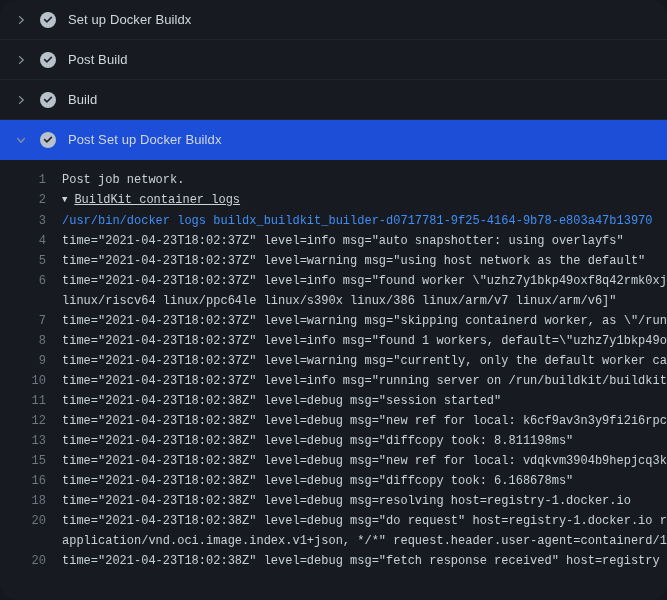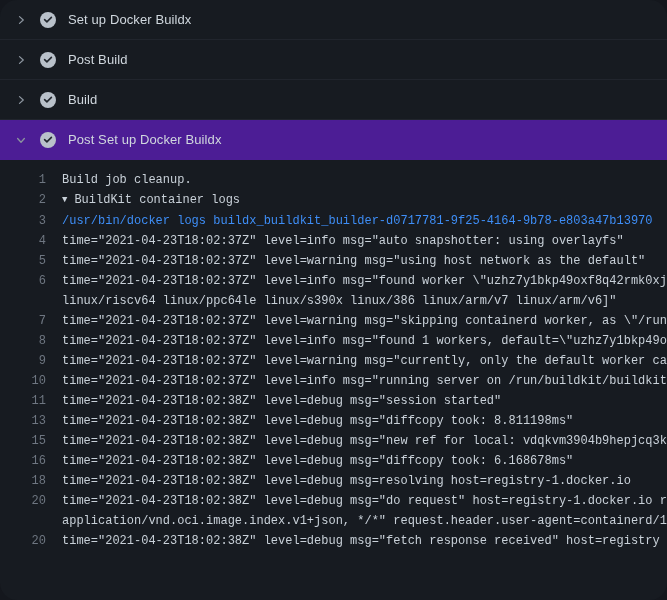--- a/index.html
+++ b/index.html
@@ -14,21 +14,21 @@
   }
   
   .step {
     display:flex; align-items:center;
     height:40px;
     padding:0 12px;
     box-sizing:border-box;
     cursor:pointer;
     border-bottom:1px solid rgba(110,118,129,0.12);
   }
-  .step.expanded { background:#4c1d95; border-bottom-color:transparent; }
+  .step.expanded { background:#1d4ed8; border-bottom-color:transparent; }
   .chev {
     width:18px; height:16px;
     display:flex; align-items:center; justify-content:center;
     color:#8b949e; flex:none;
   }
   .chev svg { display:block; }
   .step.expanded .chev svg { transform:rotate(90deg); }
   .check {
     width:16px; height:16px; margin-left:10px; flex:none;
     display:flex; align-items:center; justify-content:center;
@@ -52,21 +52,21 @@
     text-align:right;
     color:#6e7681;
     cursor:pointer;
   }
   .text {
     padding-left:16px;
     flex:1;
     overflow:hidden;
   }
   .log-row.command .text { color:#3e8ef7; font-weight:normal; }
-  .log-row.group .text { cursor:pointer; }
+  .log-row.group .text { cursor:pointer;text-decoration:underline; }
   .tri {
     display:inline-block;
     font-size:9px;
     margin-right:7px;
     color:#c9d1d9;
     transform:translateY(-1px);
   }
 </style>
 </head>
 <body>
@@ -127,32 +127,33 @@
     <span class="check">
       <svg width="16" height="16" viewBox="0 0 16 16">
           <circle cx="8" cy="8" r="8" fill="#b9c1ca"></circle>
           <path d="M11.4 5.4 L6.9 9.9 L4.6 7.6" fill="none" stroke="#22272e" stroke-width="1.6" stroke-linecap="round" stroke-linejoin="round"></path>
         </svg>
     </span>
     <span class="step-label">Post Set up Docker Buildx</span>
   </div>
 
   <div class="log">
-      <div class="log-row plain"><span class="gutter">1</span><span class="text">Build job cleanup.</span></div>
+      <div class="log-row plain"><span class="gutter">1</span><span class="text">Post job network.</span></div>
       <div class="log-row group"><span class="gutter">2</span><span class="text"><span class="tri">▼</span>BuildKit container logs</span></div>
       <div class="log-row command"><span class="gutter">3</span><span class="text">/usr/bin/docker logs buildx_buildkit_builder-d0717781-9f25-4164-9b78-e803a47b13970</span></div>
       <div class="log-row plain"><span class="gutter">4</span><span class="text">time="2021-04-23T18:02:37Z" level=info msg="auto snapshotter: using overlayfs"</span></div>
       <div class="log-row plain"><span class="gutter">5</span><span class="text">time="2021-04-23T18:02:37Z" level=warning msg="using host network as the default"</span></div>
       <div class="log-row plain"><span class="gutter">6</span><span class="text">time="2021-04-23T18:02:37Z" level=info msg="found worker \"uzhz7y1bkp49oxf8q42rmk0xjd</span></div>
       <div class="log-row continuation"><span class="gutter"></span><span class="text">linux/riscv64 linux/ppc64le linux/s390x linux/386 linux/arm/v7 linux/arm/v6]"</span></div>
       <div class="log-row plain"><span class="gutter">7</span><span class="text">time="2021-04-23T18:02:37Z" level=warning msg="skipping containerd worker, as \"/run</span></div>
       <div class="log-row plain"><span class="gutter">8</span><span class="text">time="2021-04-23T18:02:37Z" level=info msg="found 1 workers, default=\"uzhz7y1bkp49o</span></div>
       <div class="log-row plain"><span class="gutter">9</span><span class="text">time="2021-04-23T18:02:37Z" level=warning msg="currently, only the default worker ca</span></div>
       <div class="log-row plain"><span class="gutter">10</span><span class="text">time="2021-04-23T18:02:37Z" level=info msg="running server on /run/buildkit/buildkit</span></div>
       <div class="log-row plain"><span class="gutter">11</span><span class="text">time="2021-04-23T18:02:38Z" level=debug msg="session started"</span></div>
+      <div class="log-row plain"><span class="gutter">12</span><span class="text">time="2021-04-23T18:02:38Z" level=debug msg="new ref for local: k6cf9av3n3y9fi2i6rpc</span></div>
       <div class="log-row plain"><span class="gutter">13</span><span class="text">time="2021-04-23T18:02:38Z" level=debug msg="diffcopy took: 8.811198ms"</span></div>
       <div class="log-row plain"><span class="gutter">15</span><span class="text">time="2021-04-23T18:02:38Z" level=debug msg="new ref for local: vdqkvm3904b9hepjcq3k</span></div>
       <div class="log-row plain"><span class="gutter">16</span><span class="text">time="2021-04-23T18:02:38Z" level=debug msg="diffcopy took: 6.168678ms"</span></div>
       <div class="log-row plain"><span class="gutter">18</span><span class="text">time="2021-04-23T18:02:38Z" level=debug msg=resolving host=registry-1.docker.io</span></div>
       <div class="log-row plain"><span class="gutter">20</span><span class="text">time="2021-04-23T18:02:38Z" level=debug msg="do request" host=registry-1.docker.io r</span></div>
       <div class="log-row continuation"><span class="gutter"></span><span class="text">application/vnd.oci.image.index.v1+json, */*" request.header.user-agent=containerd/1.4</span></div>
       <div class="log-row plain"><span class="gutter">20</span><span class="text">time="2021-04-23T18:02:38Z" level=debug msg="fetch response received" host=registry</span></div>
     </div>
 
 </div>

